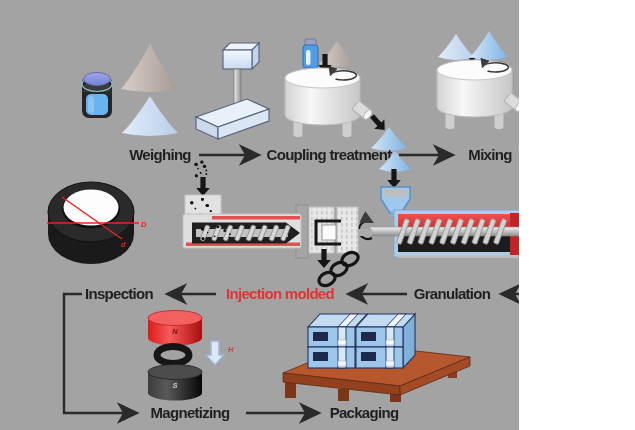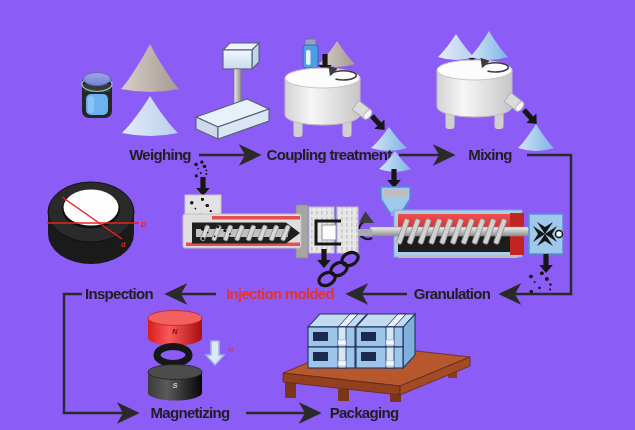--- a/index.html
+++ b/index.html
@@ -1,16 +1,16 @@
 <!DOCTYPE html>
 <html><head>
 <meta charset="utf-8">
 <style>
   html,body{margin:0;padding:0;background:#ffffff;}
-  .stage{position:relative;width:635px;height:430px;background:#8b5cf6;overflow:hidden;
+  .stage{position:relative;width:519px;height:430px;background:#a3a3a3;overflow:hidden;
          font-family:"Liberation Sans",sans-serif;}
   svg{display:block;}
   text.lbl{font-family:"Liberation Sans",sans-serif;font-weight:700;font-size:15px;
            letter-spacing:-0.7px;fill:#1f1f1f;}
   text.lbl-red{fill:#e03535;}
   text.ann{font-family:"Liberation Sans",sans-serif;font-weight:700;font-style:italic;font-size:7.5px;}
 </style>
 </head>
 <body>
 

